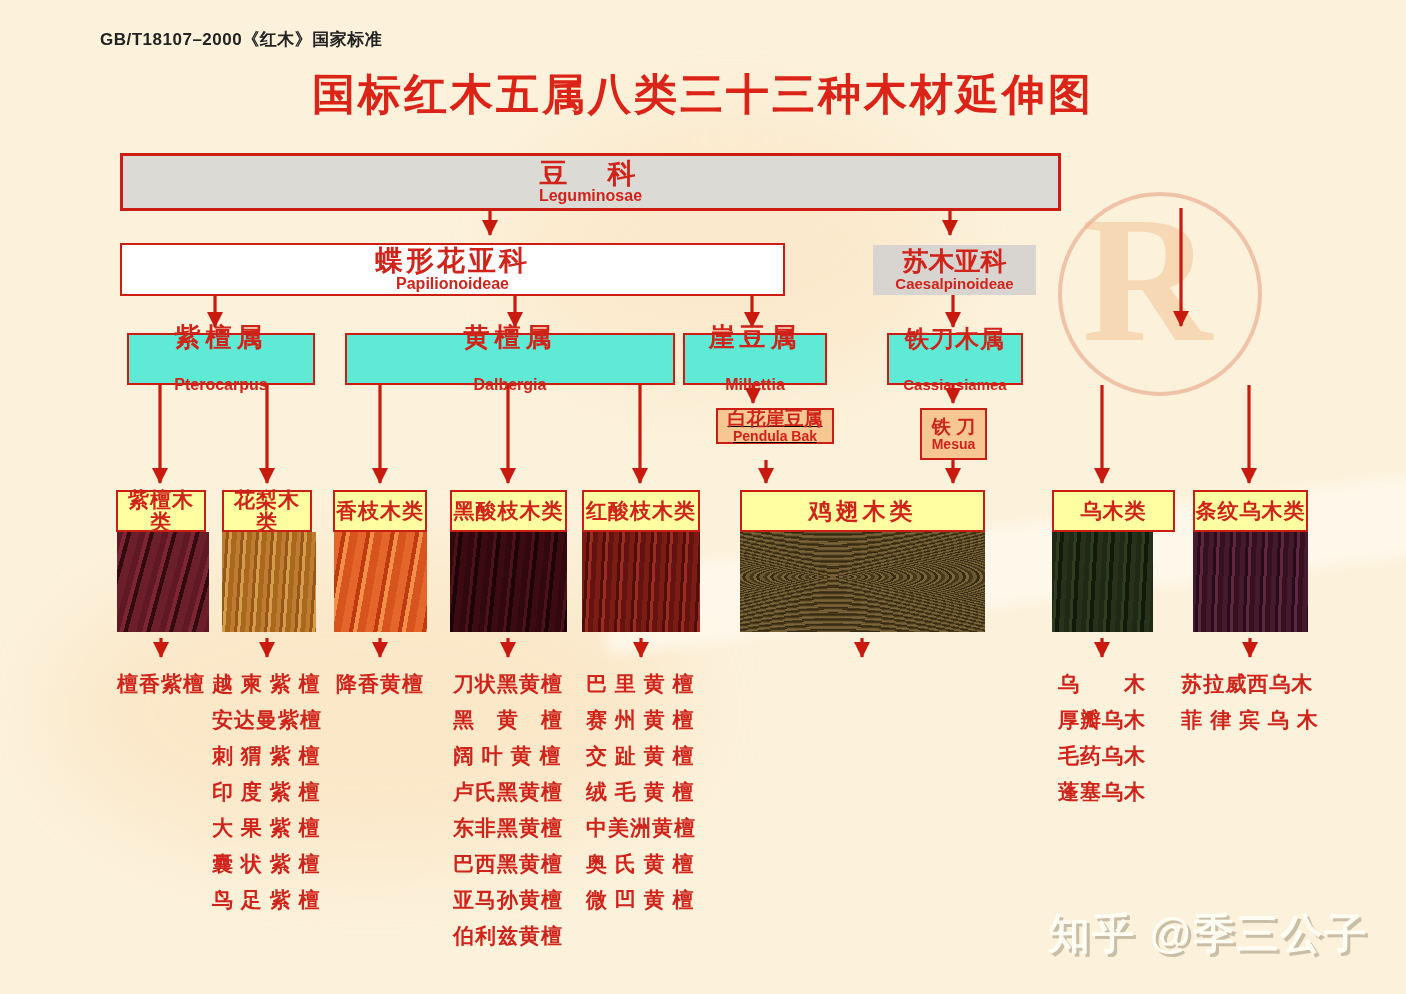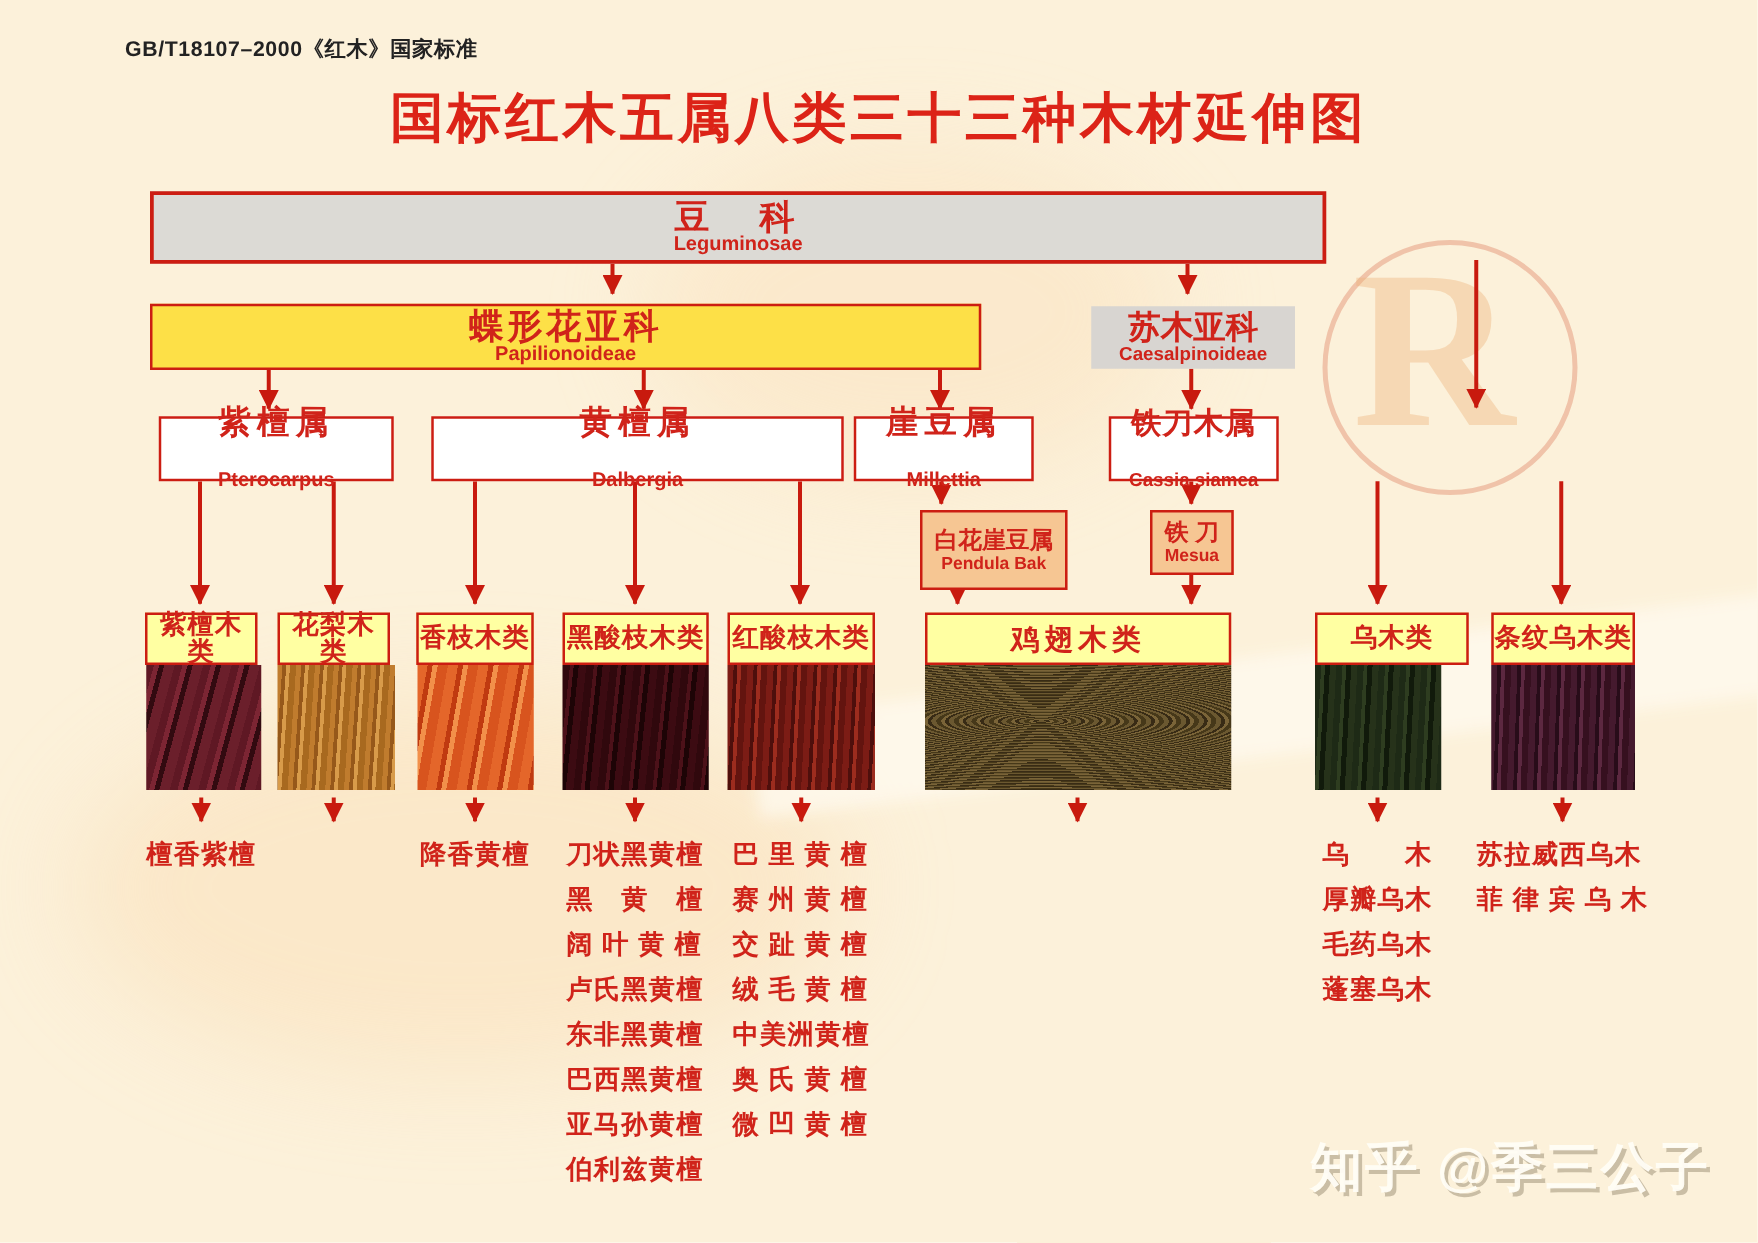--- a/index.html
+++ b/index.html
@@ -15,23 +15,23 @@
   .wm-r{left:1082px;top:190px;font-family:"Liberation Serif","DejaVu Serif",serif;font-size:180px;font-weight:bold;color:rgba(236,176,118,0.38);line-height:1;}
 
   .std{position:absolute;left:100px;top:28px;font-size:17px;font-weight:bold;color:#222;letter-spacing:0.5px;}
   .title{position:absolute;left:0;top:66px;width:1406px;text-align:center;font-size:43px;font-weight:bold;color:#dc2317;letter-spacing:3px;}
 
   .box{position:absolute;display:flex;flex-direction:column;justify-content:center;box-sizing:border-box;text-align:center;}
   .zh{font-weight:bold;color:#d0231a;line-height:1.05;}
   .latin{font-weight:bold;color:#d0231a;line-height:1.05;}
 
   .family{background:#dcdad5;border:3px solid #cc1d12;}
-  .subfam{background:#fde047;border:2px solid #cc1d12;}
+  .subfam{background:#ffffff;border:2px solid #cc1d12;}
   .subfam-plain{background:#d8d5d1;border:none;}
-  .genus{background:#ffffff;border:2px solid #cc1d12;gap:26px;}
+  .genus{background:#5eead4;border:2px solid #cc1d12;gap:26px;}
   .subgenus{background:#f6c693;border:2px solid #cc1d12;}
   .category{background:#ffffa2;border:2px solid #cc1d12;}
 
   #fam-legume{left:120px;top:153px;width:941px;height:58px;}
   #fam-legume .zh{font-size:28px;letter-spacing:6px;}
   #fam-ebena{left:1093px;top:153px;width:179px;height:55px;}
   #fam-ebena .zh{font-size:25px;letter-spacing:4px;}
   .family .latin,.subfam .latin,.genus .latin{font-size:16px;}
 
   #subfam-papi{left:120px;top:243px;width:665px;height:53px;}
@@ -44,21 +44,21 @@
   #gen-ptero{left:127px;top:333px;width:188px;height:52px;}
   #gen-dalb{left:345px;top:333px;width:330px;height:52px;}
   #gen-mill{left:683px;top:333px;width:144px;height:52px;}
   #gen-cass{left:887px;top:333px;width:136px;height:52px;}
   #gen-cass .zh{font-size:24px;letter-spacing:1px;}
   #gen-cass .latin{font-size:15px;}
   #gen-dios{left:1073px;top:332px;width:217px;height:53px;}
 
   .subgenus .zh{font-size:19px;letter-spacing:0;}
   .subgenus .latin{font-size:14px;}
-  #sub-pend{left:736px;top:408px;width:118px;height:64px;}
+  #sub-pend{left:716px;top:408px;width:118px;height:36px;text-decoration:underline;}
   #sub-mesua{left:920px;top:408px;width:67px;height:52px;}
 
   .category{top:490px;height:42px;}
   .category .zh{font-size:21px;letter-spacing:1px;}
   #cat-1{left:116px;width:90px;}
   #cat-2{left:222px;width:90px;}
   #cat-3{left:333px;width:94px;}
   #cat-4{left:450px;width:117px;}
   #cat-5{left:582px;width:118px;}
   #cat-6{left:740px;width:245px;}
@@ -204,20 +204,29 @@
   <div class="wood" id="wood-3"></div>
   <div class="wood" id="wood-4"></div>
   <div class="wood" id="wood-5"></div>
   <div class="wood" id="wood-6"></div>
   <div class="wood" id="wood-7"></div>
   <div class="wood" id="wood-8"></div>
 
   <div class="species-col" id="spec-1">
       <div>檀香紫檀</div>
     </div>
+  <div class="species-col" id="spec-2">
+      <div>越 柬 紫 檀</div>
+      <div>安达曼紫檀</div>
+      <div>刺 猬 紫 檀</div>
+      <div>印 度 紫 檀</div>
+      <div>大 果 紫 檀</div>
+      <div>囊 状 紫 檀</div>
+      <div>鸟 足 紫 檀</div>
+    </div>
   <div class="species-col" id="spec-3">
       <div>降香黄檀</div>
     </div>
   <div class="species-col" id="spec-4">
       <div>刀状黑黄檀</div>
       <div>黑　黄　檀</div>
       <div>阔 叶 黄 檀</div>
       <div>卢氏黑黄檀</div>
       <div>东非黑黄檀</div>
       <div>巴西黑黄檀</div>

